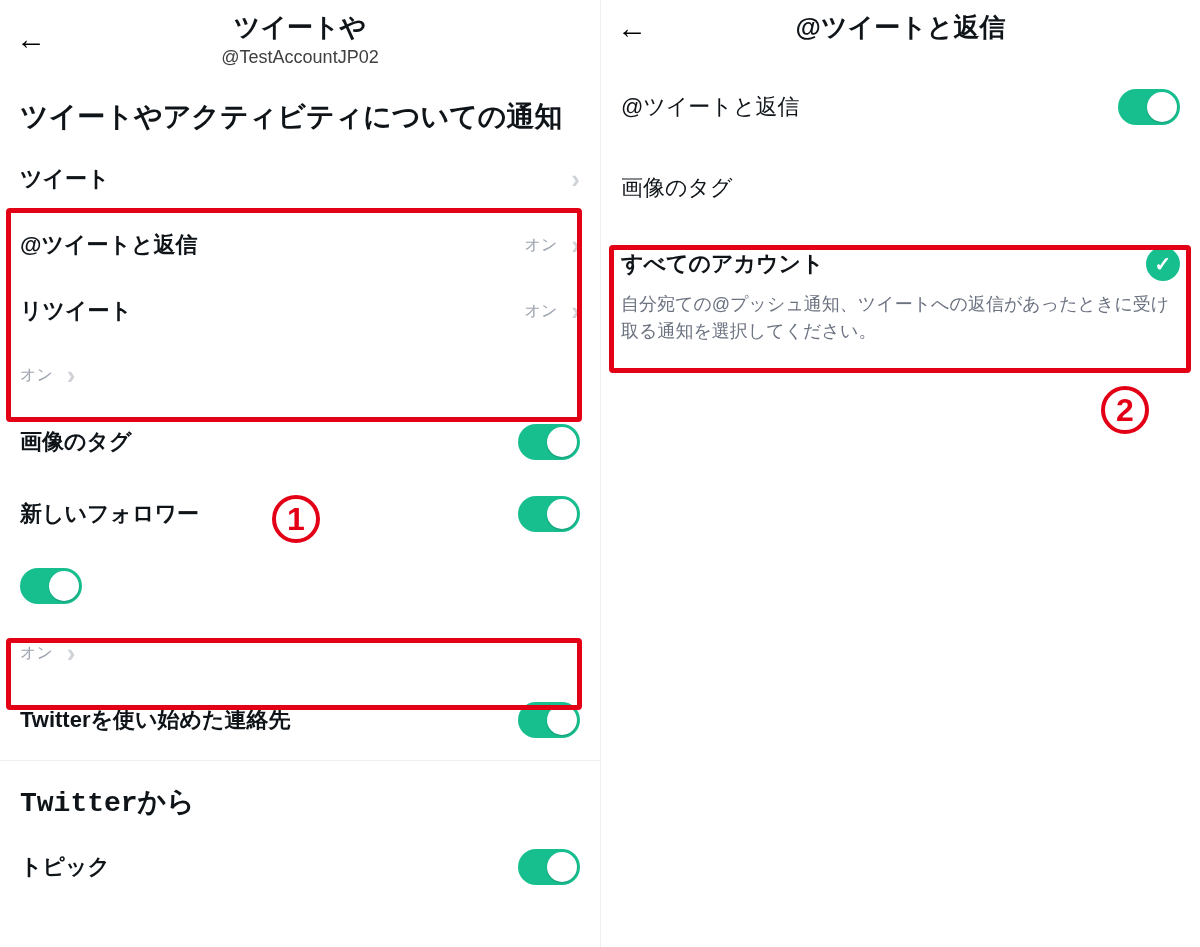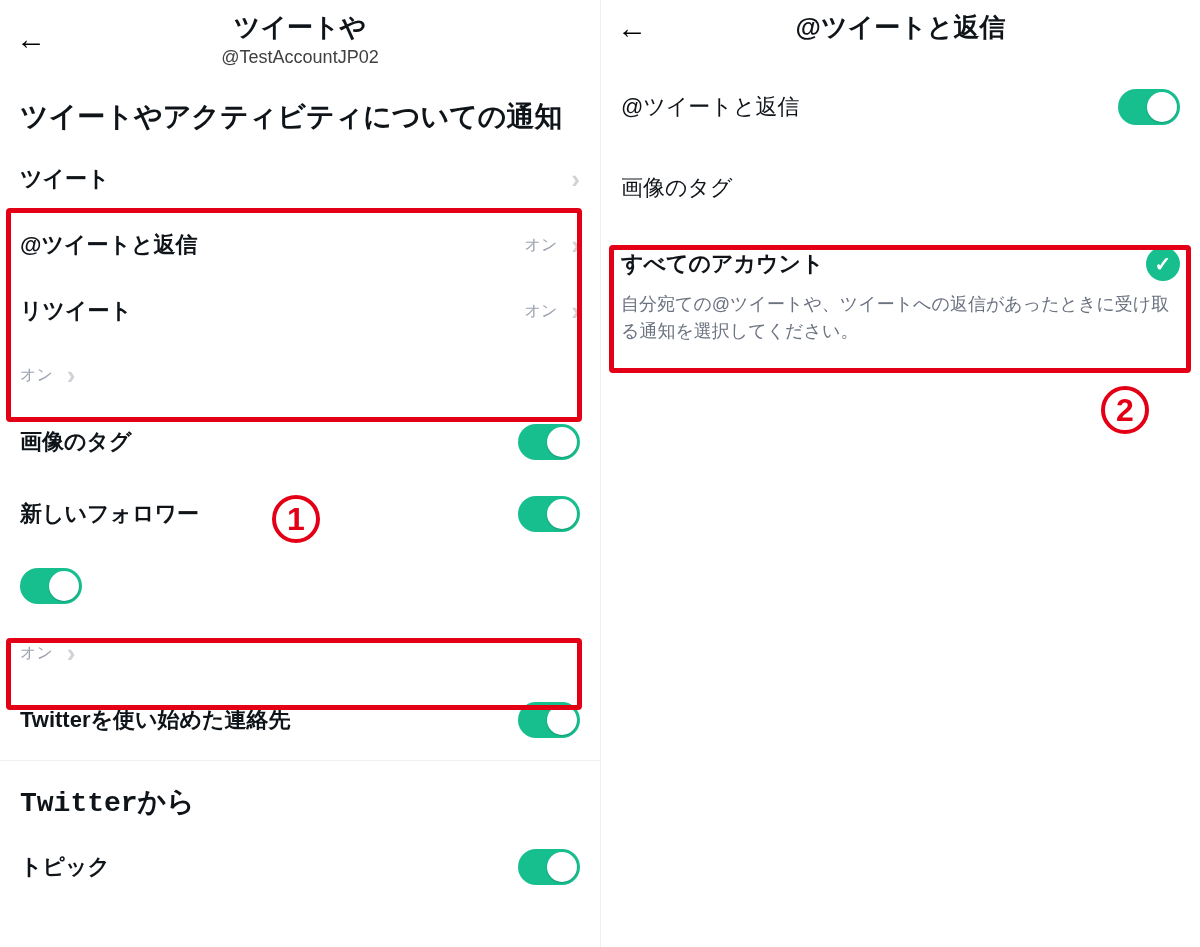--- a/index.html
+++ b/index.html
@@ -284,21 +284,21 @@
     <div style="padding:0 20px; font-size:22px; font-weight:400;">画像のタグ</div>
 
     <div style="height:26px;"></div>
 
     <div class="row" style="padding-bottom:10px;">
       <div class="label">すべてのアカウント</div>
       <div class="right">
         <div class="check-badge">✓</div>
       </div>
     </div>
-    <div class="option-sub">自分宛ての@ツイートや、ツイートへの返信があったときに受け取る通知を選択してください。</div>
+    <div class="option-sub">自分宛ての@プッシュ通知、ツイートへの返信があったときに受け取る通知を選択してください。</div>
 
     <div class="hl" style="left:8px; top:245px; width:582px; height:128px;"></div>
 
     <div class="num-badge" style="left:500px; top:386px;">
       <span>2</span>
     </div>
   </div>
 
 </div>
 

